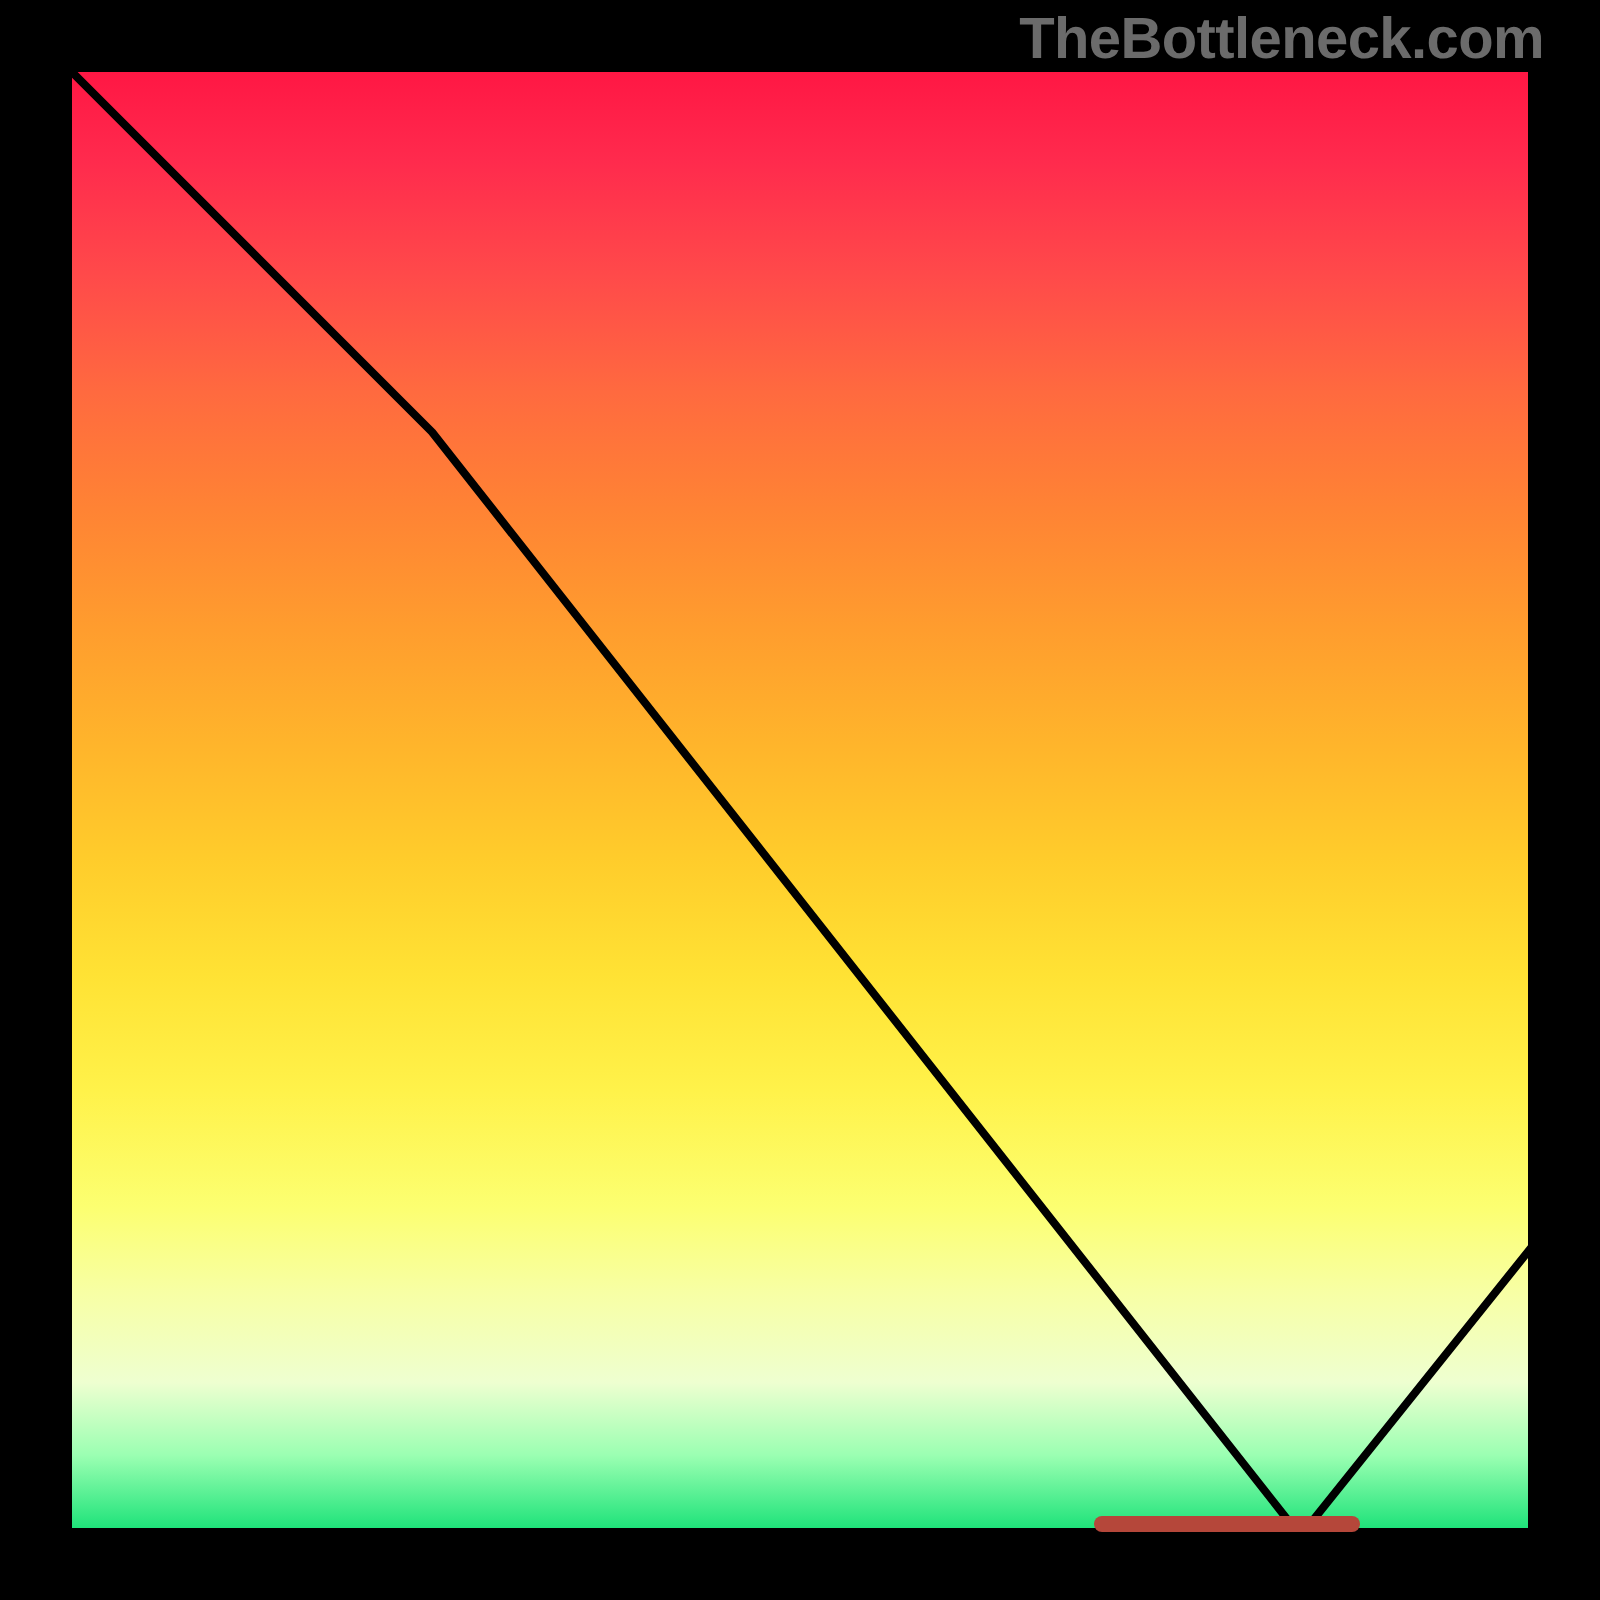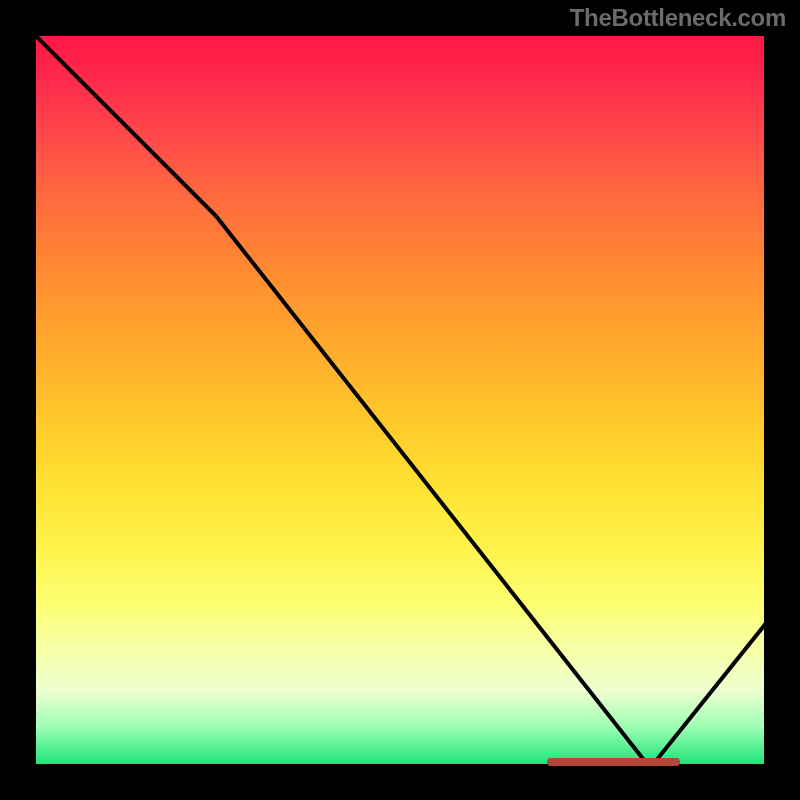--- a/index.html
+++ b/index.html
@@ -1,22 +1,22 @@
 <!DOCTYPE html>
 <html><head>
 <meta charset="utf-8">
 <style>
   * { margin: 0; padding: 0; box-sizing: border-box; }
   html, body { width: 800px; height: 800px; overflow: hidden; background: #000; font-family: Arial, Helvetica, sans-serif; }
   .frame { position: relative; width: 800px; height: 800px; background: #000; }
   .watermark {
     position: absolute;
-    top: 4px; right: 14px;
+    top: 4px; right: 28px;
     color: #6b6b6b;
-    font-size: 24px;
+    font-size: 29px;
     font-weight: 600;
     letter-spacing: -0.3px;
     user-select: none;
   }
   .plot-outer {
     position: absolute;
     left: 32px; top: 32px;
     width: 736px; height: 736px;
     background: #000;
   }

